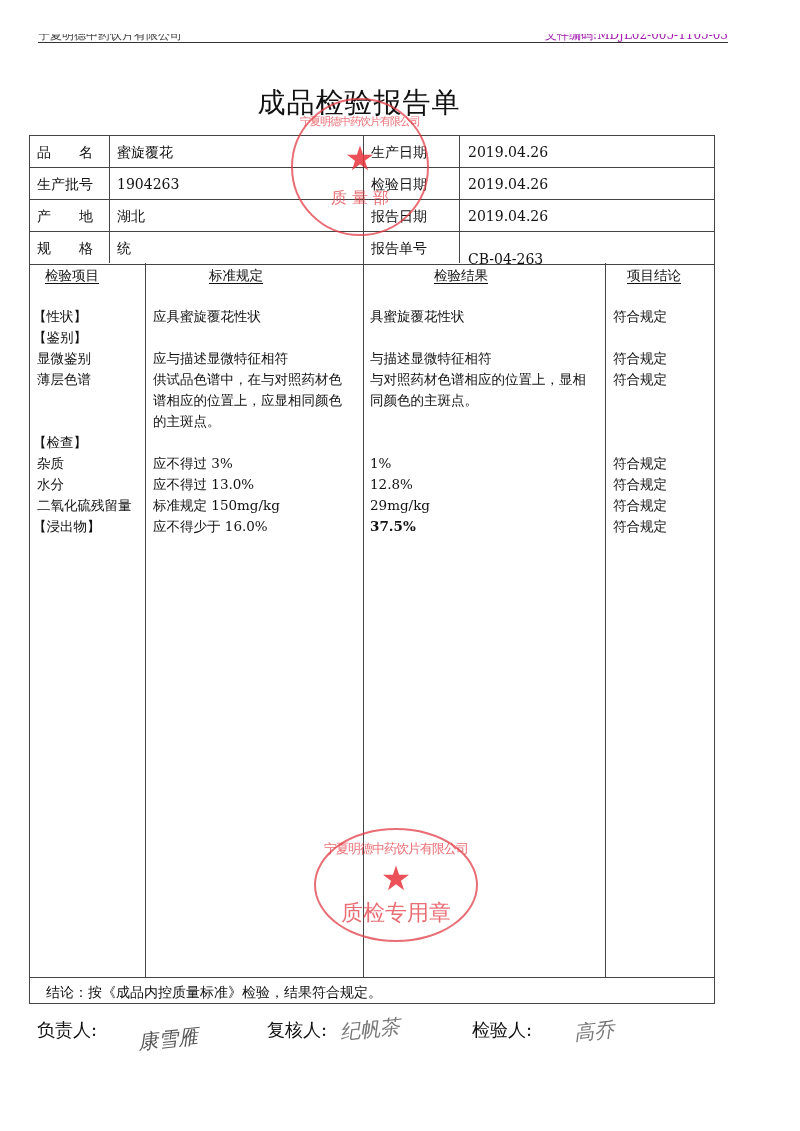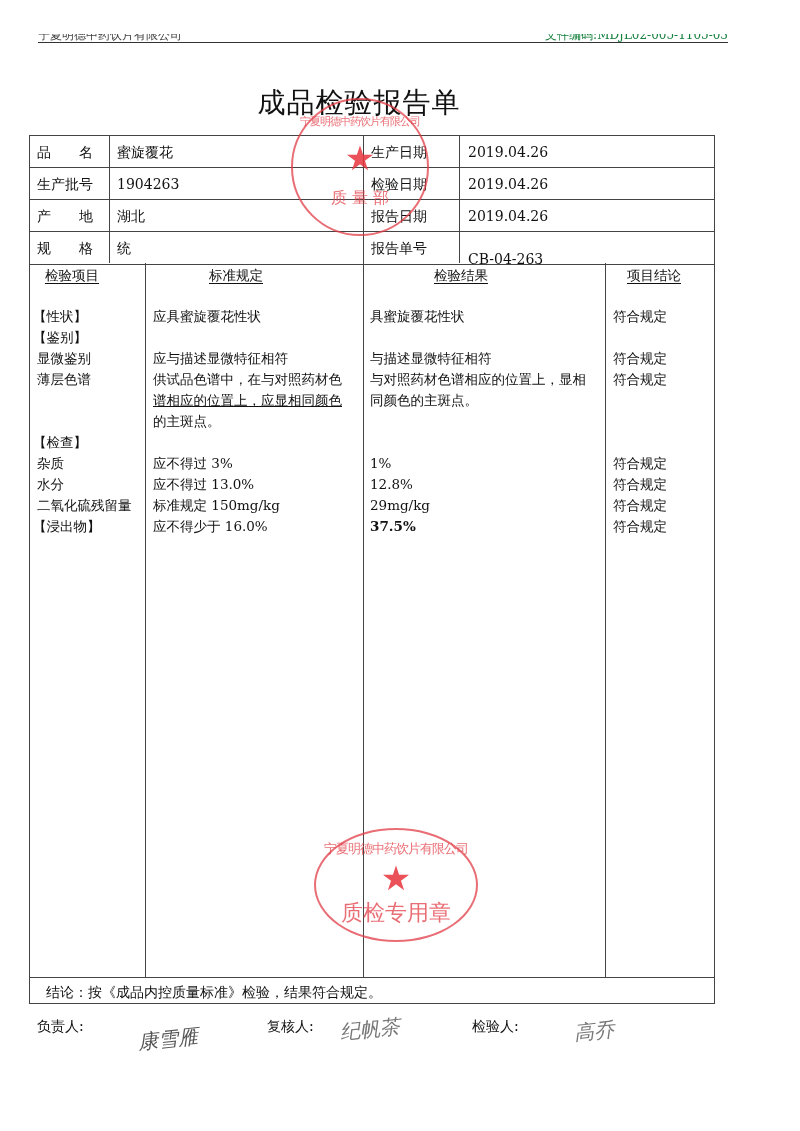--- a/index.html
+++ b/index.html
@@ -1,33 +1,33 @@
 <!DOCTYPE html>
 <html><head>
 <meta charset="utf-8">
 <style>
   html,body{margin:0;padding:0;background:#fff;}
   body{width:800px;height:1131px;position:relative;overflow:hidden;
        font-family:"DejaVu Serif","Liberation Serif",serif;color:#111;}
   .hdr-line{position:absolute;left:38px;right:72px;top:42px;border-top:1.5px solid #333;}
   .hdr-left{position:absolute;left:38px;top:28px;font-size:12px;color:#444;line-height:14px;clip-path:inset(6px 0 0 0);}
-  .hdr-right{position:absolute;right:72px;top:28px;font-size:12px;color:#15803d;line-height:14px;clip-path:inset(6px 0 0 0);}
+  .hdr-right{position:absolute;right:72px;top:28px;font-size:12px;color:#a21caf;line-height:14px;clip-path:inset(6px 0 0 0);}
   .title{position:absolute;left:0;width:718px;top:84px;text-align:center;font-size:28px;letter-spacing:1px;
          font-family:"DejaVu Sans","Liberation Sans",sans-serif;font-weight:normal;}
   .box{position:absolute;border-color:#444;border-style:solid;border-width:0;}
   .t{position:absolute;font-size:13.5px;line-height:18px;white-space:nowrap;}
   .lbl{position:absolute;font-size:14px;line-height:18px;}
   .u{text-decoration:underline;text-underline-offset:3px;}
   .stamp{position:absolute;border:2.5px solid rgba(225,60,70,.75);border-radius:50%;pointer-events:none;}
   .stamp .star{position:absolute;color:rgba(230,50,60,.85);text-align:center;width:100%;}
   .stamp .txt{position:absolute;color:rgba(225,60,70,.75);text-align:center;width:100%;
        font-family:"DejaVu Sans","Liberation Sans",sans-serif;}
   .sig{position:absolute;font-size:20px;color:#555;font-style:italic;transform:rotate(-6deg);
        font-family:"DejaVu Serif",serif;}
-  .sign-lbl{position:absolute;font-size:14px;top:1018px;}
+  .sign-lbl{position:absolute;font-size:18px;top:1018px;}
 </style>
 </head>
 <body>
 
 <div class="hdr-left">宁夏明德中药饮片有限公司</div>
 <div class="hdr-right"><span>文件编码:</span><span>MDJL02-005-1105-03</span></div>
 <div class="hdr-line"></div>
 
 <div class="title">成品检验报告单</div>
 
@@ -76,21 +76,21 @@
 
 <div class="t" style="left:33px;top:328px;">【鉴别】</div>
 
 <div class="t" style="left:37px;top:349px;">显微鉴别</div>
 <div class="t" style="left:153px;top:349px;">应与描述显微特征相符</div>
 <div class="t" style="left:370px;top:349px;">与描述显微特征相符</div>
 <div class="t" style="left:613px;top:349px;">符合规定</div>
 
 <div class="t" style="left:37px;top:370px;">薄层色谱</div>
 <div class="t" style="left:153px;top:370px;">供试品色谱中，在与对照药材色</div>
-<div class="t" style="left:153px;top:391px;text-decoration:underline;">谱相应的位置上，应显相同颜色</div>
+<div class="t" style="left:153px;top:391px;">谱相应的位置上，应显相同颜色</div>
 <div class="t" style="left:153px;top:412px;">的主斑点。</div>
 <div class="t" style="left:370px;top:370px;">与对照药材色谱相应的位置上，显相</div>
 <div class="t" style="left:370px;top:391px;">同颜色的主斑点。</div>
 <div class="t" style="left:613px;top:370px;">符合规定</div>
 
 <div class="t" style="left:33px;top:433px;">【检查】</div>
 
 <div class="t" style="left:37px;top:454px;">杂质</div>
 <div class="t" style="left:153px;top:454px;">应不得过 3%</div>
 <div class="t" style="left:370px;top:454px;">1%</div>

